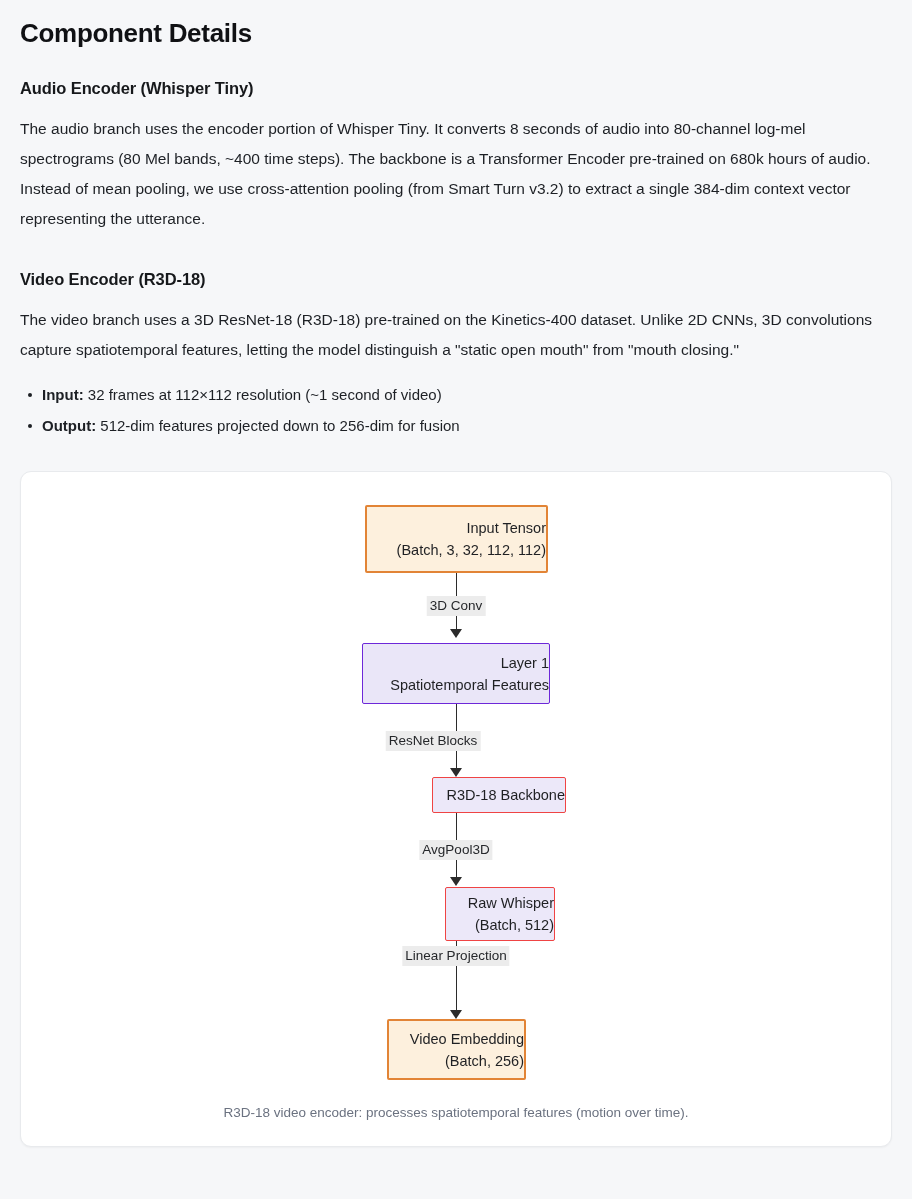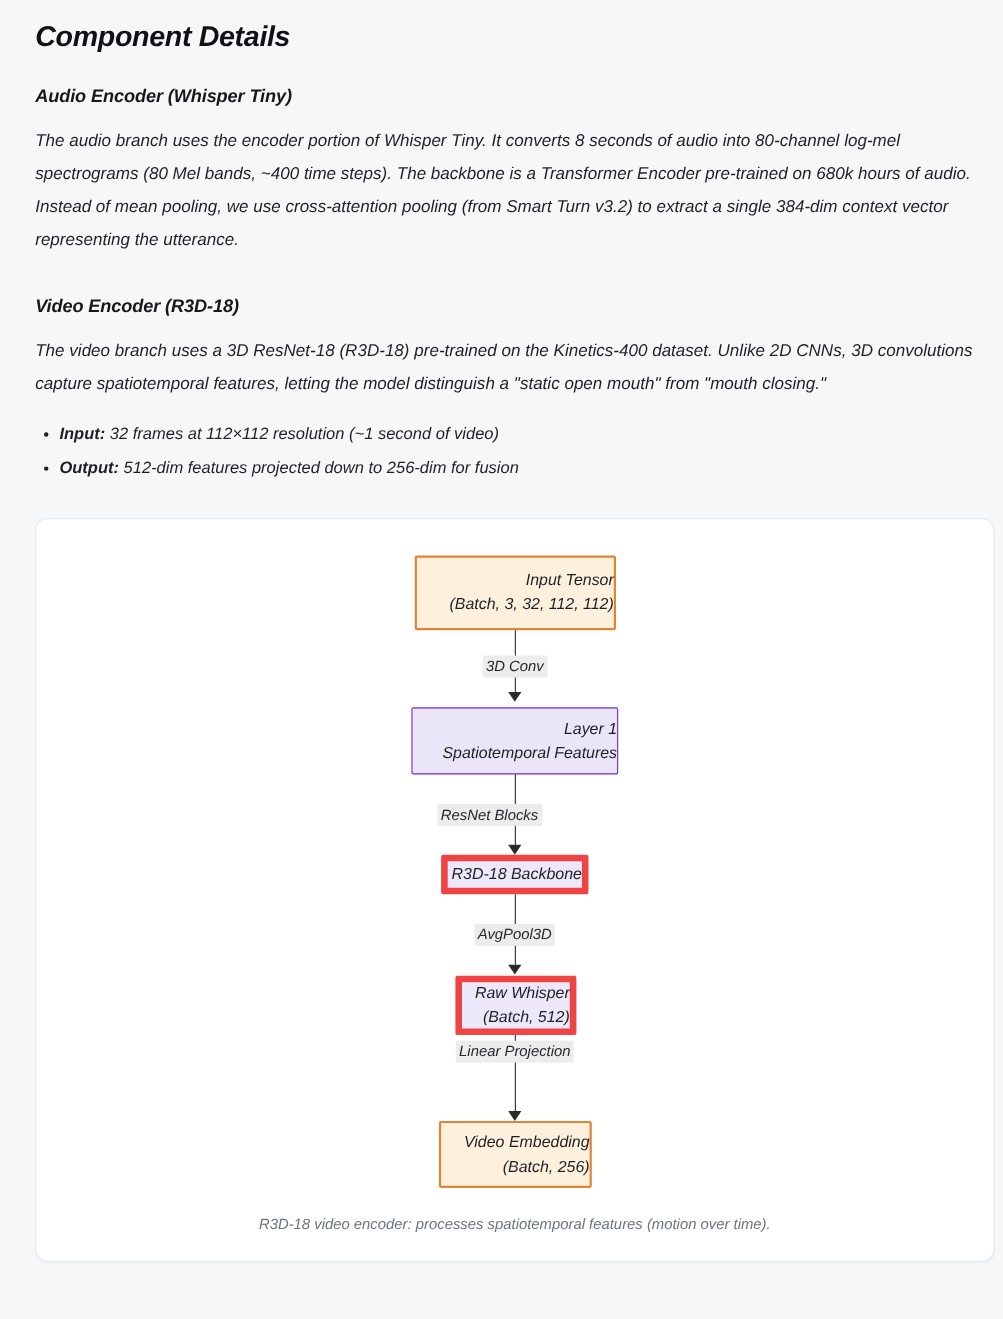--- a/index.html
+++ b/index.html
@@ -6,21 +6,21 @@
   html, body {
     margin: 0; padding: 0;
     background: #f6f7f9;
   }
   body {
     width: 912px; height: 1199px;
     font-family: "Liberation Sans", sans-serif;
     color: #15171a;
     overflow: hidden;
   }
-  .page { padding: 18px 20px 0 32px; font-style: italic; }
+  .page { padding: 18px 20px 0 20px; }
 
   .page-title {
     font-size: 26px;
     font-weight: bold;
     letter-spacing: -0.3px;
     margin: 0 0 30px 0;
     color: #101114;
   }
   .section-title {
     font-size: 16.5px;
@@ -91,21 +91,22 @@
   .node.accent {
     background: #fdf0dd;
     border: 2px solid #e28436;
   }
   .node.step {
     background: #eae6f8;
     border: 1px solid #6d28d9;
   }
   .node.step.light {
     background: #ece8f9;
-    border: 6px solid #ef4444;
+    border: 1px solid #ef4444;
+    margin-left: 43px;
   }
   .edge-line {
     position: absolute;
     width: 1.6px;
     background: #2b2b2b;
   }
   .edge-head {
     position: absolute;
     width: 0; height: 0;
     border-left: 6px solid transparent;

